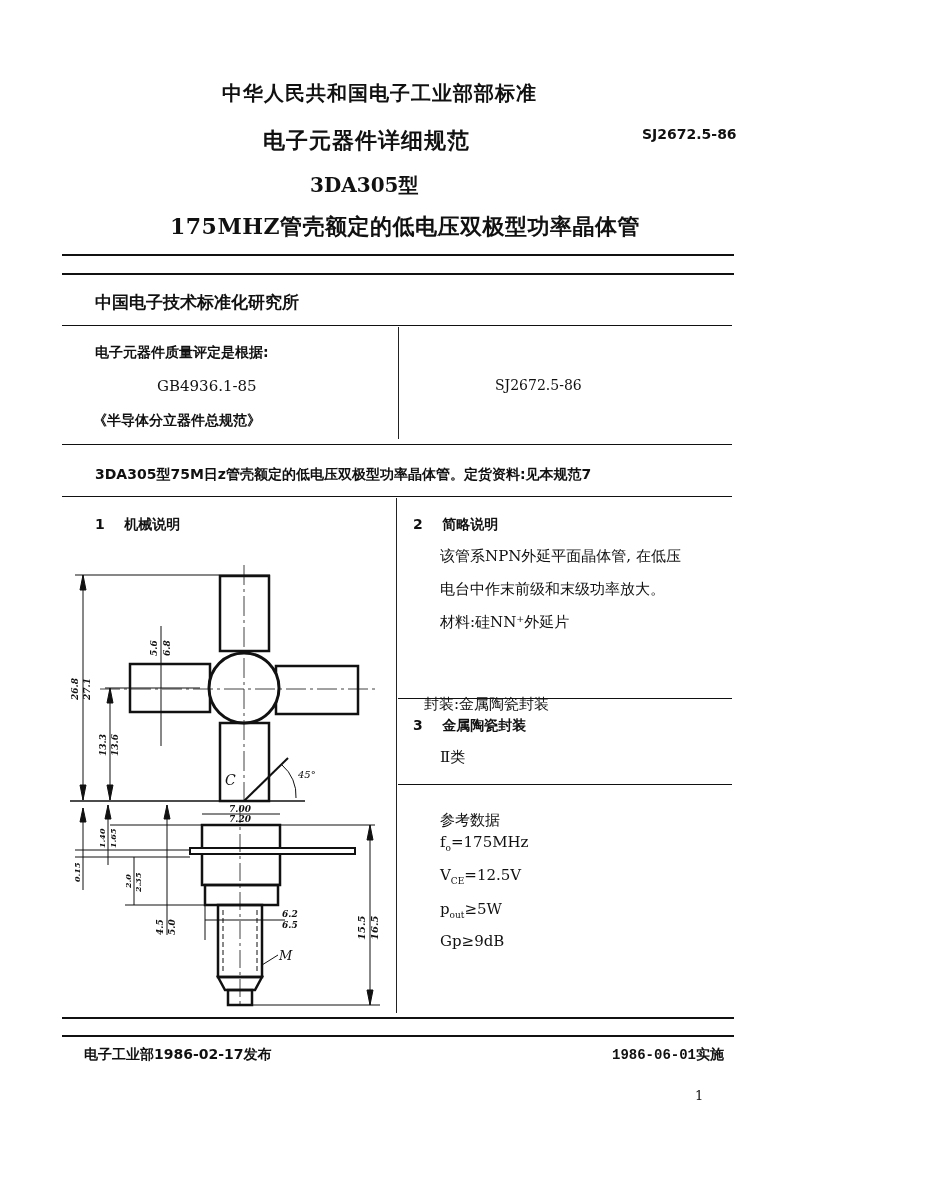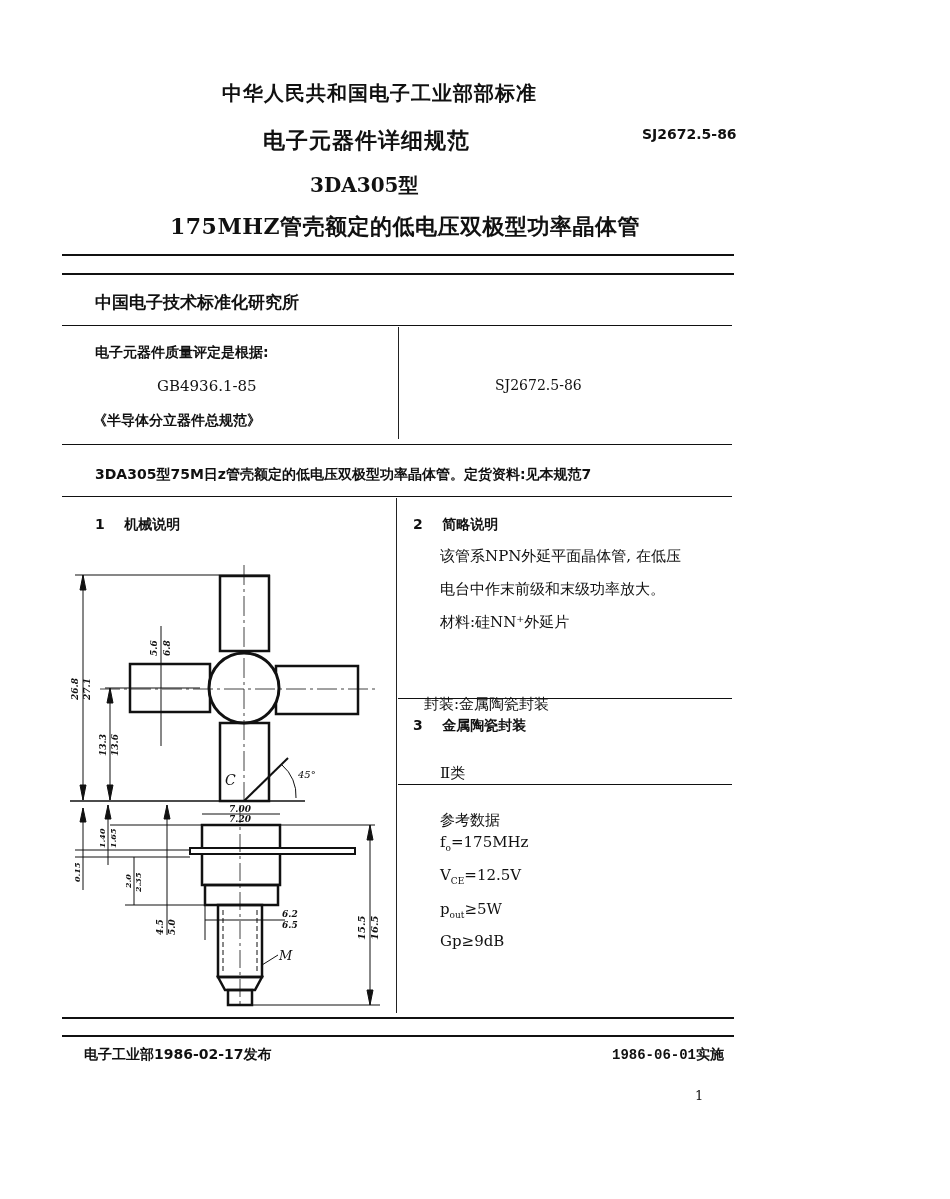--- a/index.html
+++ b/index.html
@@ -28,21 +28,21 @@
     .sec-num { font-size: 14px; }
     #s1 { left: 95px; top: 516px; }
     #s2 { left: 413px; top: 516px; }
     #s3 { left: 413px; top: 717px; }
 
     .body-text { font-size: 15px; line-height: 1; }
     #s2-l1 { left: 440px; top: 549px; }
     #s2-l2 { left: 440px; top: 582px; }
     #s2-l3 { left: 440px; top: 615px; }
     #s2-l4 { left: 424px; top: 649px; margin-top: 48px; }
-    #s3-val { left: 440px; top: 750px; margin-top: 16px; }
+    #s3-val { left: 440px; top: 750px; }
     #ref-title { left: 440px; top: 803px; margin-top: 10px; }
     #ref-f { left: 440px; top: 835px; }
     #ref-v { left: 440px; top: 868px; }
     #ref-p { left: 440px; top: 902px; }
     #ref-g { left: 440px; top: 934px; }
     sub { font-size: 9px; }
 
     #issued { left: 62px; top: 1046px; font-size: 14px; padding-left: 22px; }
     #effective { left: 612px; top: 1046px; font-size: 14px; font-family: Liberation Mono, monospace; }
     #page-num { left: 695px; top: 1088px; font-size: 13px; }

